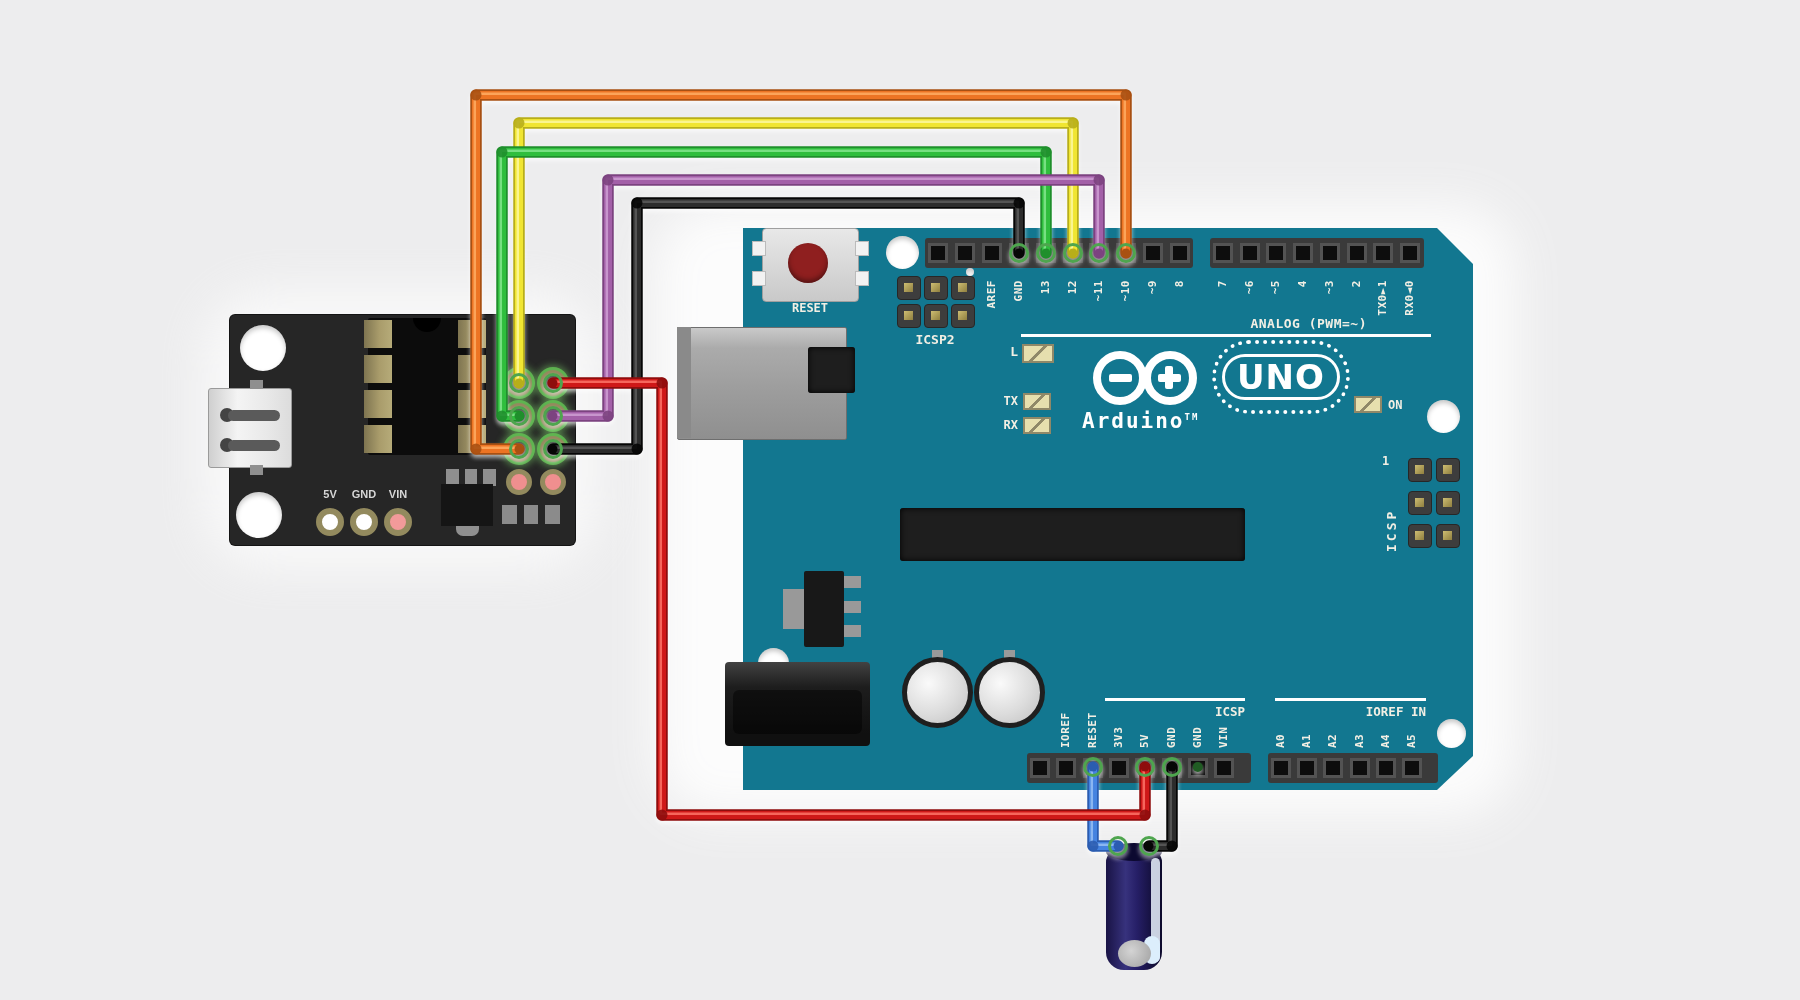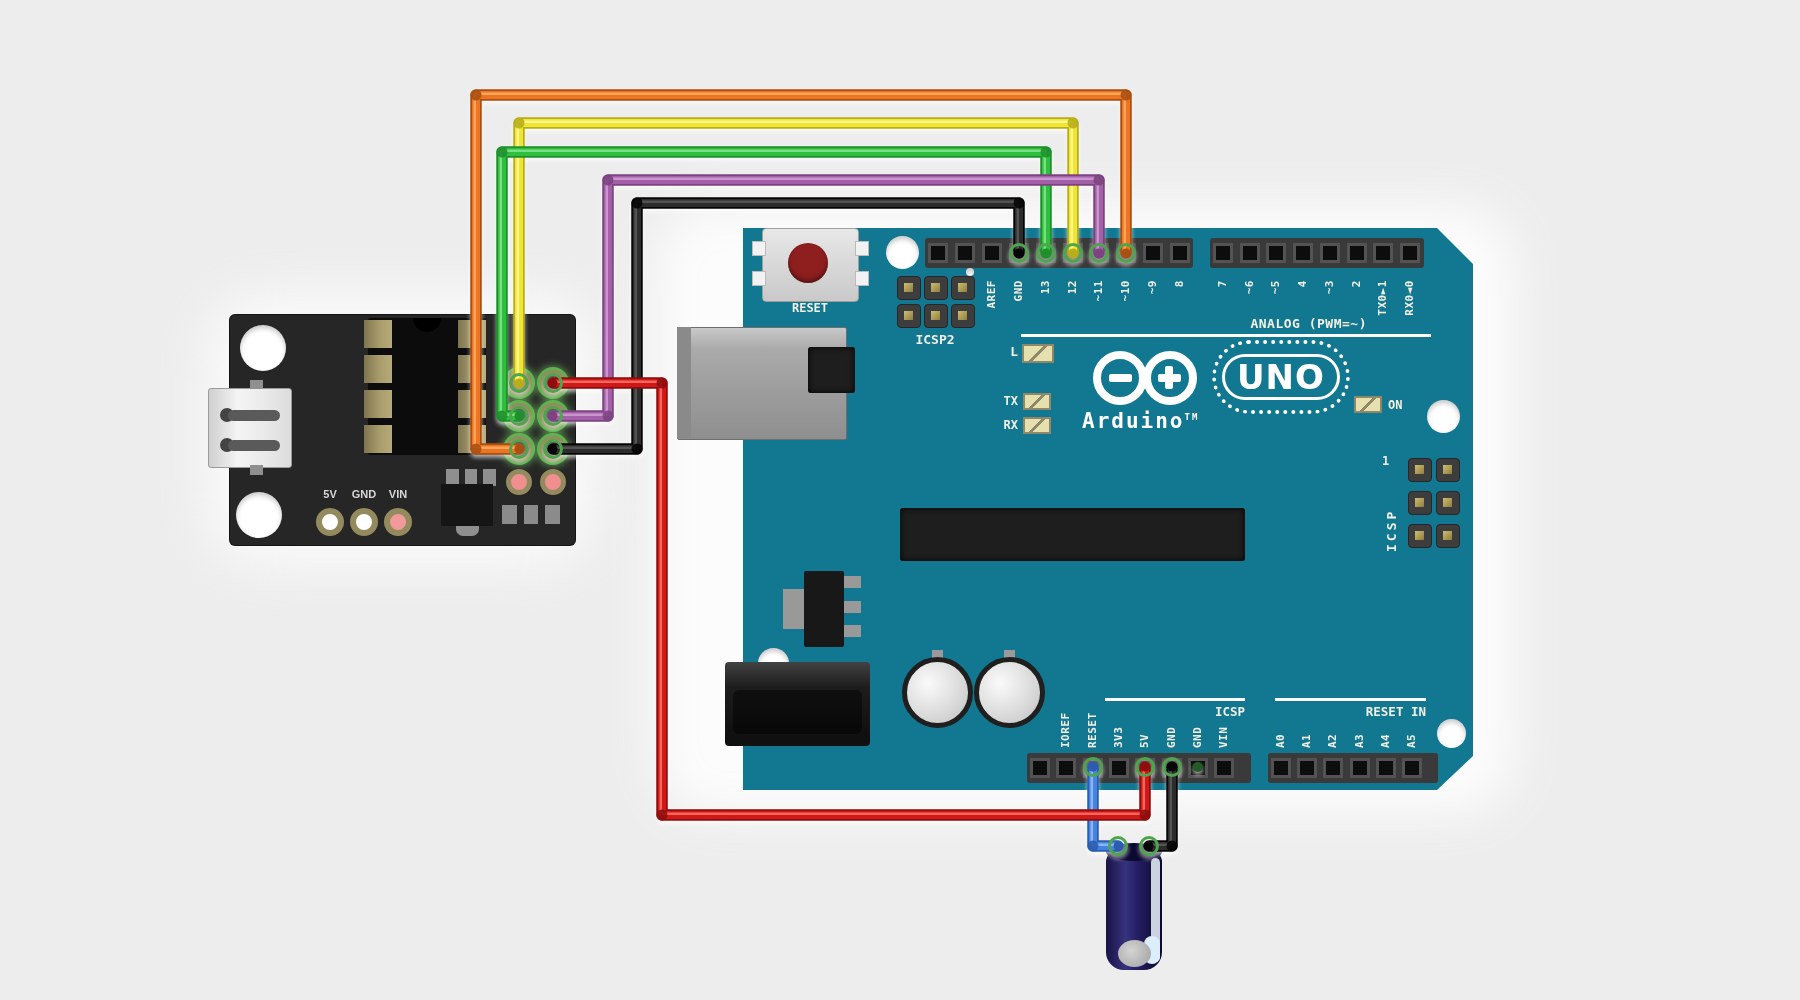--- a/index.html
+++ b/index.html
@@ -180,21 +180,21 @@
   <div class="abs reg" style="left:844px;top:625px;width:17px;height:12px;background:#999"></div>
 
   <div class="notch" style="left:932px;top:650px"></div>
   <div class="notch" style="left:1004px;top:650px"></div>
   <div class="capRound" style="left:902px;top:657px"></div>
   <div class="capRound" style="left:974px;top:657px"></div>
 
   <div class="whiteline" style="left:1105px;top:698px;width:140px;height:3px"></div>
   <div class="silk" style="left:1160px;top:704px;width:85px;text-align:right;font-size:12.5px">ICSP</div>
   <div class="whiteline" style="left:1275px;top:698px;width:151px;height:3px"></div>
-  <div class="silk" style="left:1300px;top:704px;width:126px;text-align:right;font-size:12.5px">RESET IN</div>
+  <div class="silk" style="left:1300px;top:704px;width:126px;text-align:right;font-size:12.5px">IOREF IN</div>
 
   <div class="cap-body"></div>
   <div class="cap-top"></div>
   <div class="cap-shine"></div>
   <div class="cap-shine2"></div>
   <div class="cap-foot"></div>
 <div class="strip" style="left: 925px; top: 238px; width: 268px; height: 30px;"></div>
     <div class="hole" style="left: 928px; top: 243px;"></div>
     <div class="hole" style="left: 954.9px; top: 243px;"></div>
     <div class="hole" style="left: 981.8px; top: 243px;"></div>

